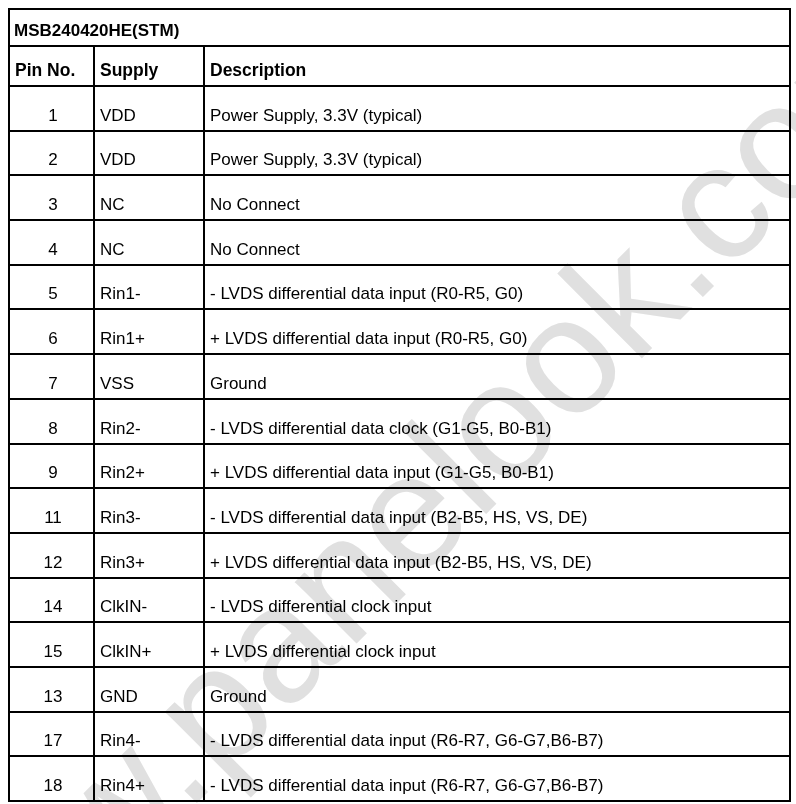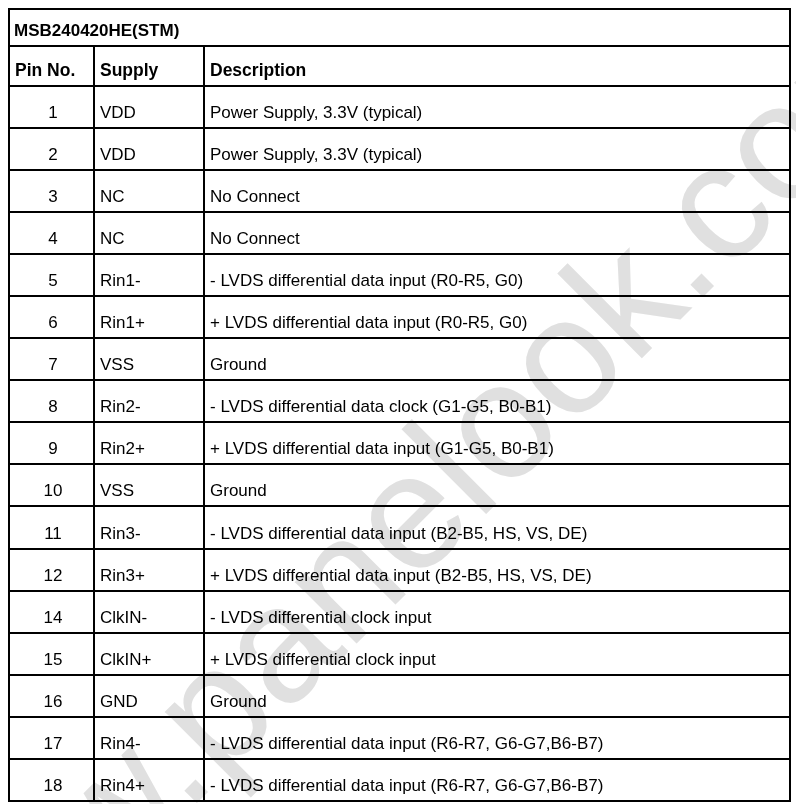--- a/index.html
+++ b/index.html
@@ -134,46 +134,41 @@
         <td class="pin-cell">8</td>
         <td class="symbol-cell">Rin2-</td>
         <td class="desc-cell">- LVDS differential data clock (G1-G5, B0-B1)</td>
       </tr>
       <tr>
         <td class="pin-cell">9</td>
         <td class="symbol-cell">Rin2+</td>
         <td class="desc-cell">+ LVDS differential data input (G1-G5, B0-B1)</td>
       </tr>
       <tr>
-        <td class="pin-cell">10</td>
-        <td class="symbol-cell">VSS</td>
-        <td class="desc-cell">Ground</td>
-      </tr>
-      <tr>
         <td class="pin-cell">11</td>
         <td class="symbol-cell">Rin3-</td>
         <td class="desc-cell">- LVDS differential data input (B2-B5, HS, VS, DE)</td>
       </tr>
       <tr>
         <td class="pin-cell">12</td>
         <td class="symbol-cell">Rin3+</td>
         <td class="desc-cell">+ LVDS differential data input (B2-B5, HS, VS, DE)</td>
       </tr>
       <tr>
         <td class="pin-cell">14</td>
         <td class="symbol-cell">ClkIN-</td>
         <td class="desc-cell">- LVDS differential clock input</td>
       </tr>
       <tr>
         <td class="pin-cell">15</td>
         <td class="symbol-cell">ClkIN+</td>
         <td class="desc-cell">+ LVDS differential clock input</td>
       </tr>
       <tr>
-        <td class="pin-cell">16</td>
+        <td class="pin-cell">13</td>
         <td class="symbol-cell">GND</td>
         <td class="desc-cell">Ground</td>
       </tr>
       <tr>
         <td class="pin-cell">17</td>
         <td class="symbol-cell">Rin4-</td>
         <td class="desc-cell">- LVDS differential data input (R6-R7, G6-G7,B6-B7)</td>
       </tr>
       <tr>
         <td class="pin-cell">18</td>

